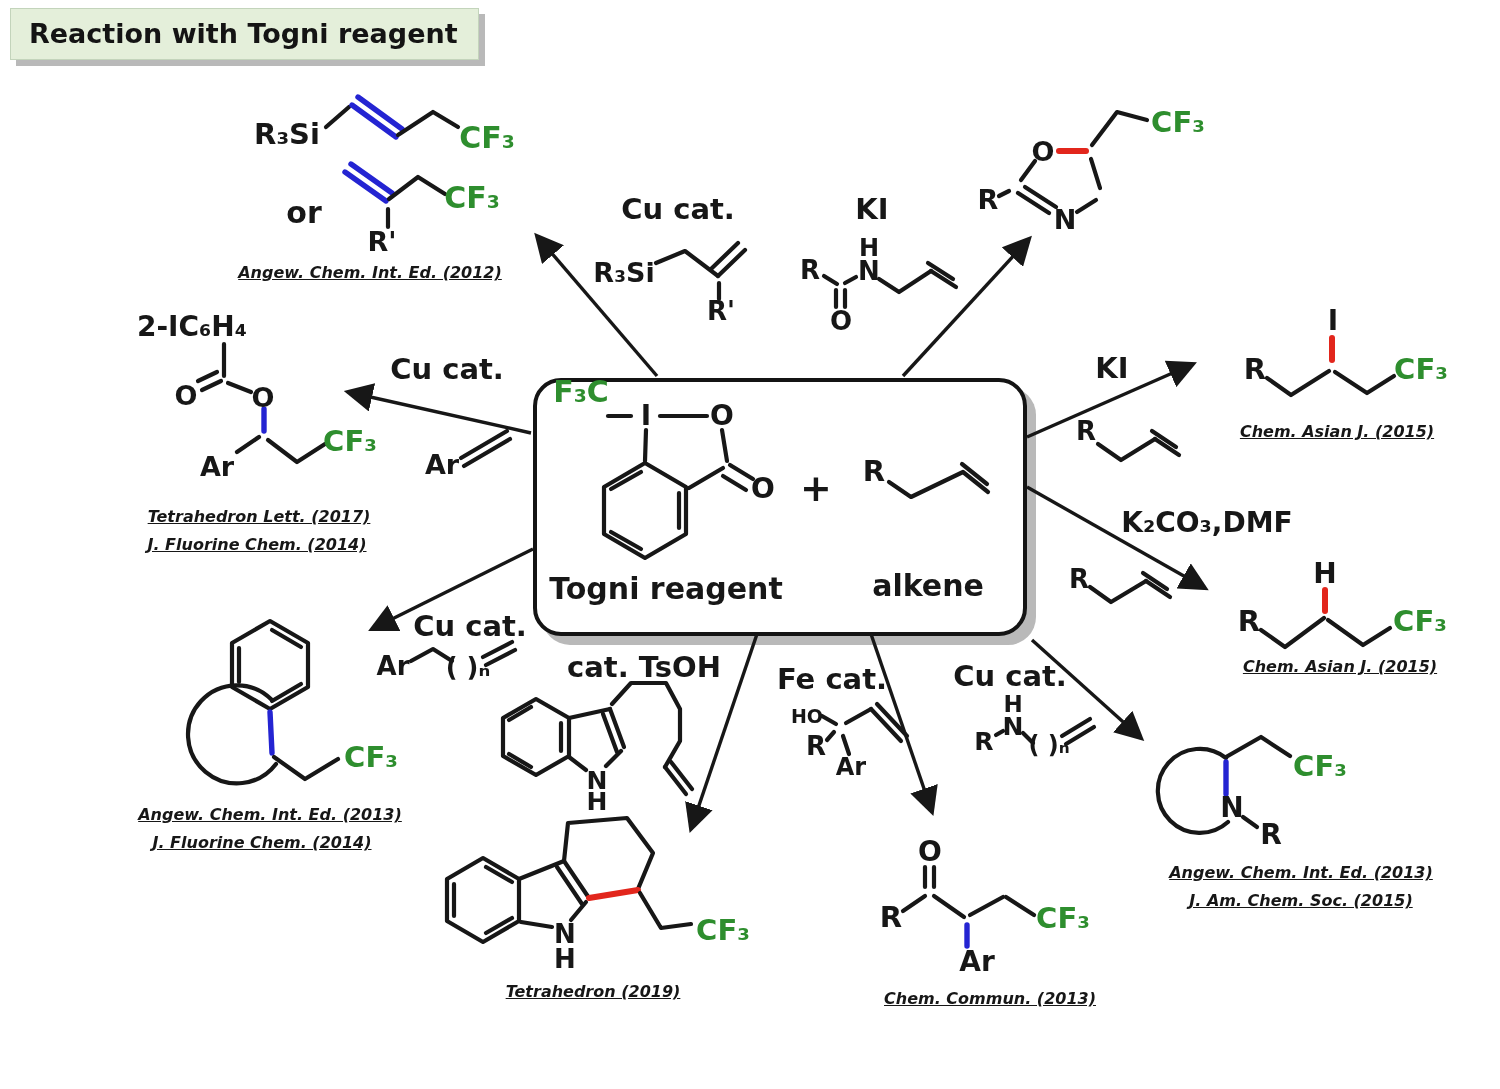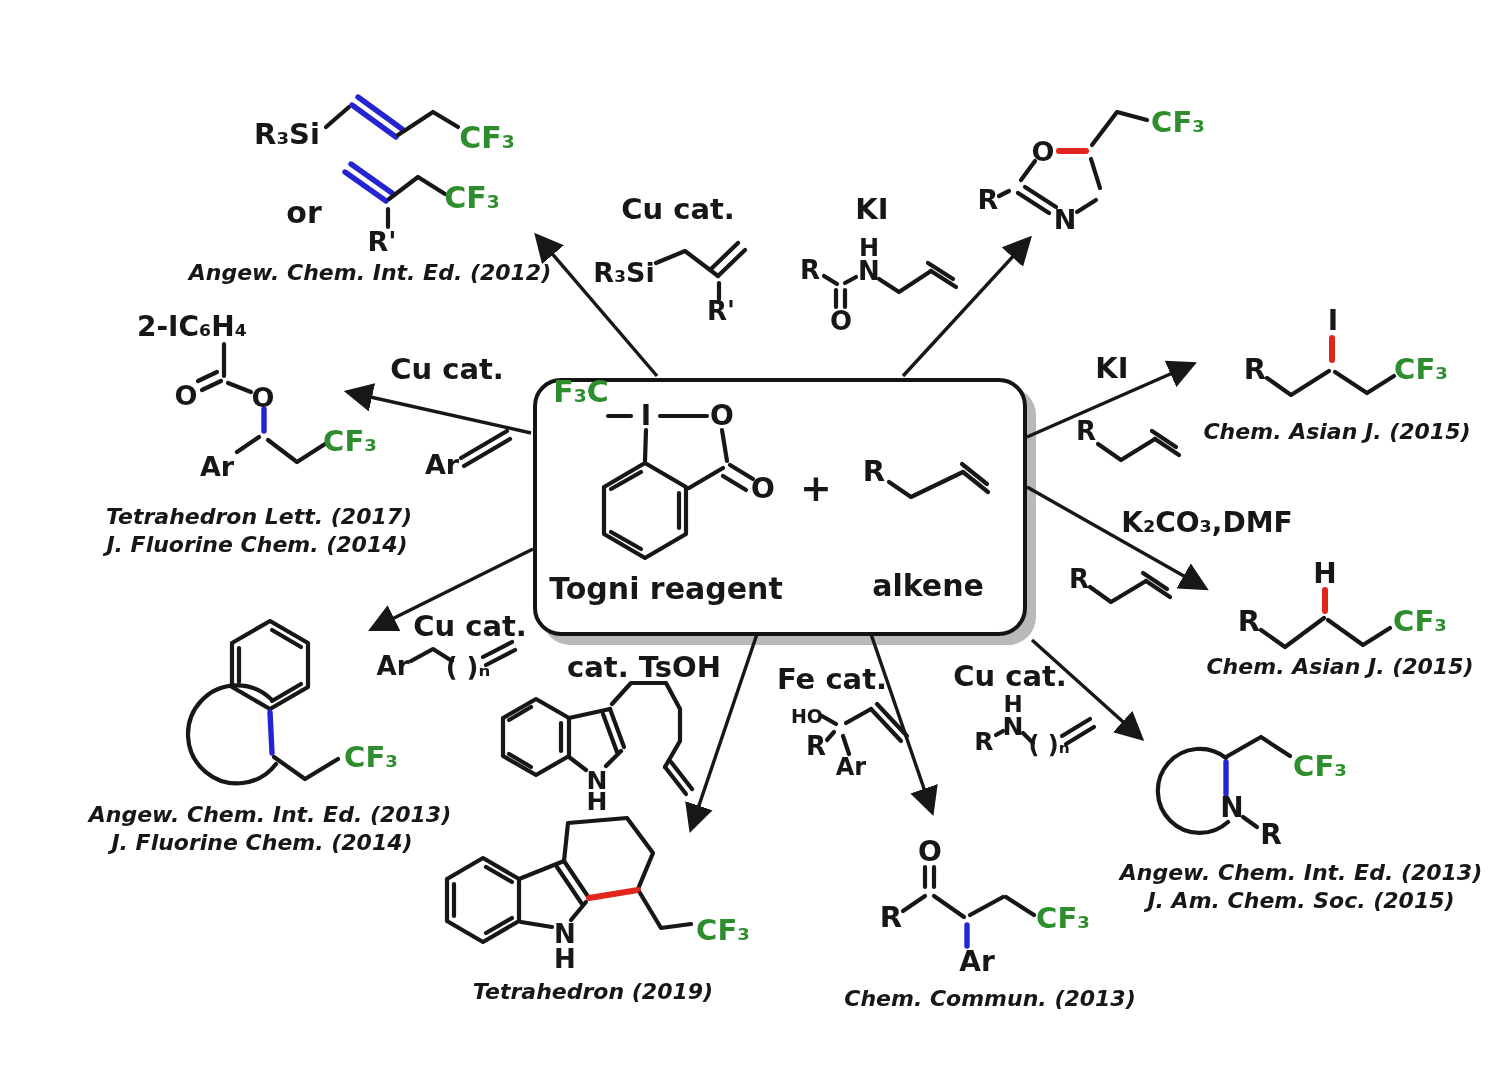--- a/index.html
+++ b/index.html
@@ -7,33 +7,34 @@
          font-family:"DejaVu Sans","Liberation Sans",sans-serif;}
   #chem-svg{position:absolute;left:0;top:0;width:1500px;height:1089px;}
   .bond{stroke:#171717;stroke-width:4.2;fill:none;stroke-linecap:round;stroke-linejoin:round;}
   .arrow{stroke:#171717;stroke-width:3.4;fill:none;stroke-linecap:butt;}
   .blue{stroke:#2424d2;stroke-width:5.4;}
   .red{stroke:#e2261c;stroke-width:6;}
   .lbl{position:absolute;transform:translate(-50%,-50%);font-weight:bold;color:#171717;
        white-space:nowrap;line-height:1;}
   .atom{font-size:27px;}
   .cond{font-size:29px;}
-  .cite{font-size:22px;font-style:italic;}
+  .cite{font-size:16px;font-style:italic;text-decoration:underline;}
   .green{color:#2e8e2e;}
   .title-box{position:absolute;left:10px;top:8px;background:#e4efda;border:1px solid #c3d4bb;
        padding:9px 20px 10px 18px;font-size:27px;font-weight:bold;color:#141414;
        box-shadow:6px 6px 0 #b9b9b9;white-space:nowrap;}
   .main-box{position:absolute;left:533px;top:378px;width:486px;height:250px;background:#ffffff;
        border:4px solid #141414;border-radius:28px;box-shadow:9px 9px 0 #b9b9b9;}
 </style>
 </head>
 <body>
 
 <div id="stage">
 
+  <div class="title-box">Reaction with Togni reagent</div>
 
   <div class="main-box"></div>
 
   <svg id="chem-svg" viewBox="0 0 1500 1089" xmlns="http://www.w3.org/2000/svg">
     <defs>
       <marker id="ah" viewBox="0 0 10 10" refX="8.5" refY="5" markerWidth="8.5" markerHeight="8.5" orient="auto-start-reverse">
         <path d="M0,0 L10,5 L0,10 z" fill="#171717"></path>
       </marker>
     </defs>
 

